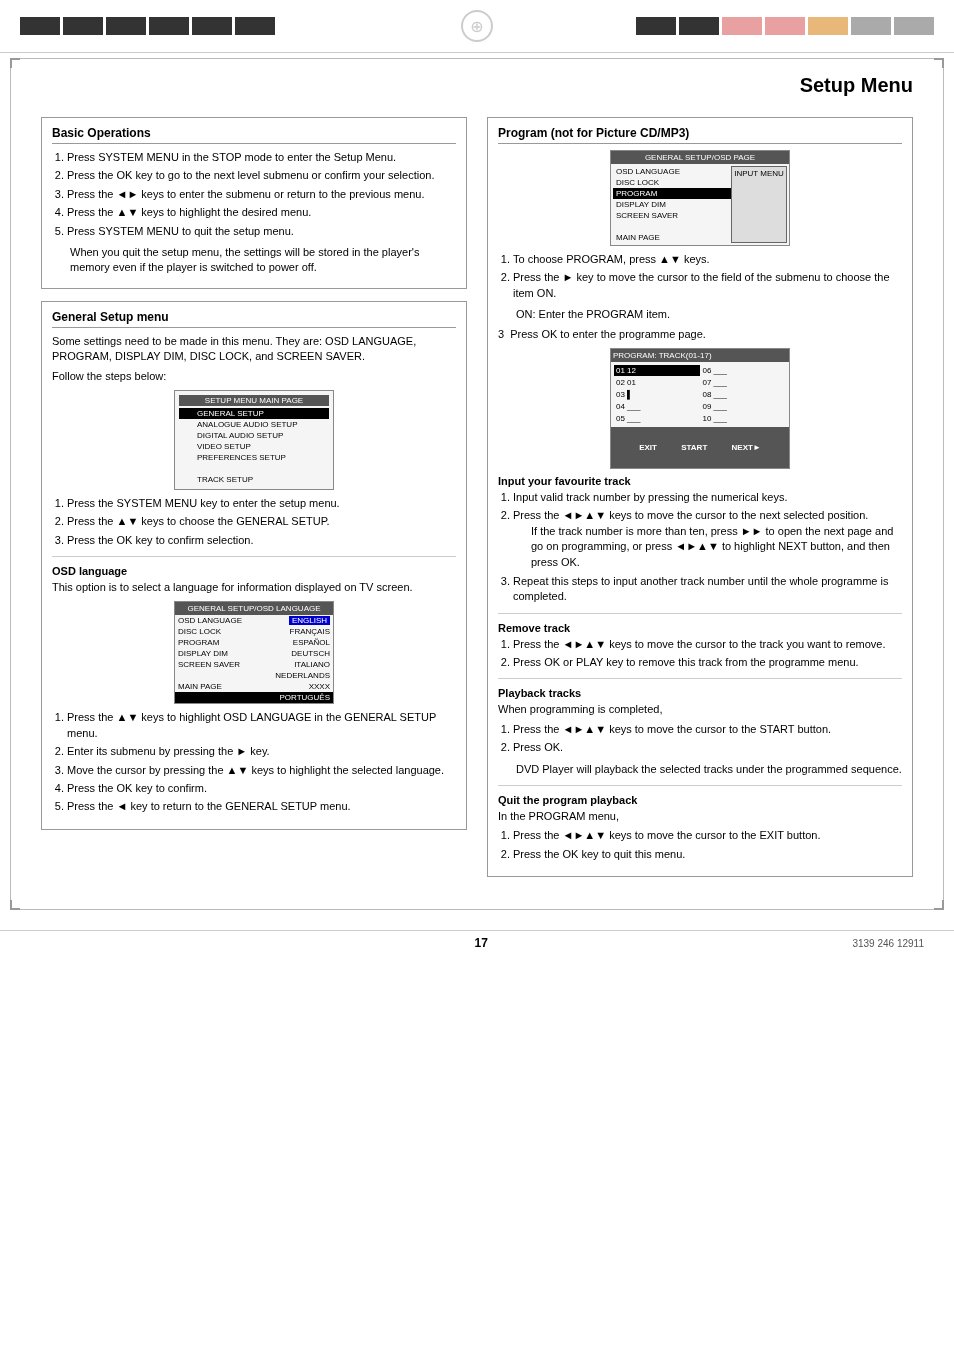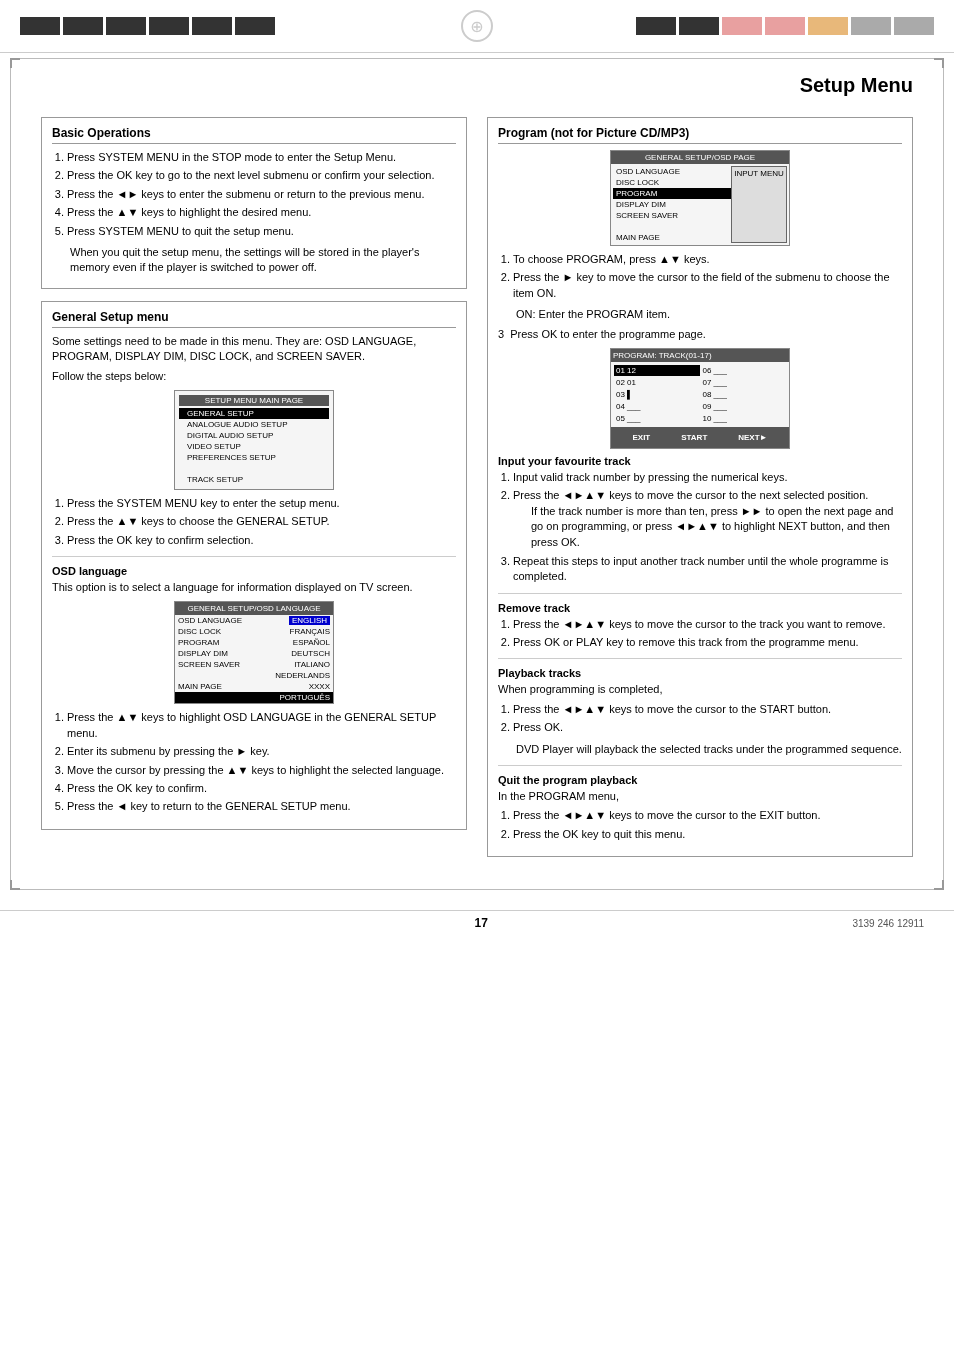--- a/index.html
+++ b/index.html
@@ -106,21 +106,21 @@
       background: #555;
       color: #fff;
       text-align: center;
       padding: 1px 3px;
       margin-bottom: 2px;
       font-size: 8px;
     }
     .menu-row {
       display: flex;
       justify-content: space-between;
-      padding: 1px 8px;
+      padding: 1px 18px;
       font-size: 8px;
     }
     .menu-row.highlighted {
       background: #000;
       color: #fff;
     }
 
     
     .program-screen {
       border: 1px solid #888;
@@ -181,21 +181,21 @@
     .track-cell {
       font-size: 8px;
       padding: 1px 2px;
     }
     .track-cell.selected { background: #000; color: #fff; }
     .track-screen-footer {
       display: flex;
       justify-content: space-around;
       background: #555;
       color: #fff;
-      padding: 6px;
+      padding: 16px;
       font-size: 8px;
       font-weight: bold;
     }
 
     
     .lang-screen {
       border: 1px solid #888;
       background: #f5f5f5;
       margin: 6px auto;
       width: 160px;

